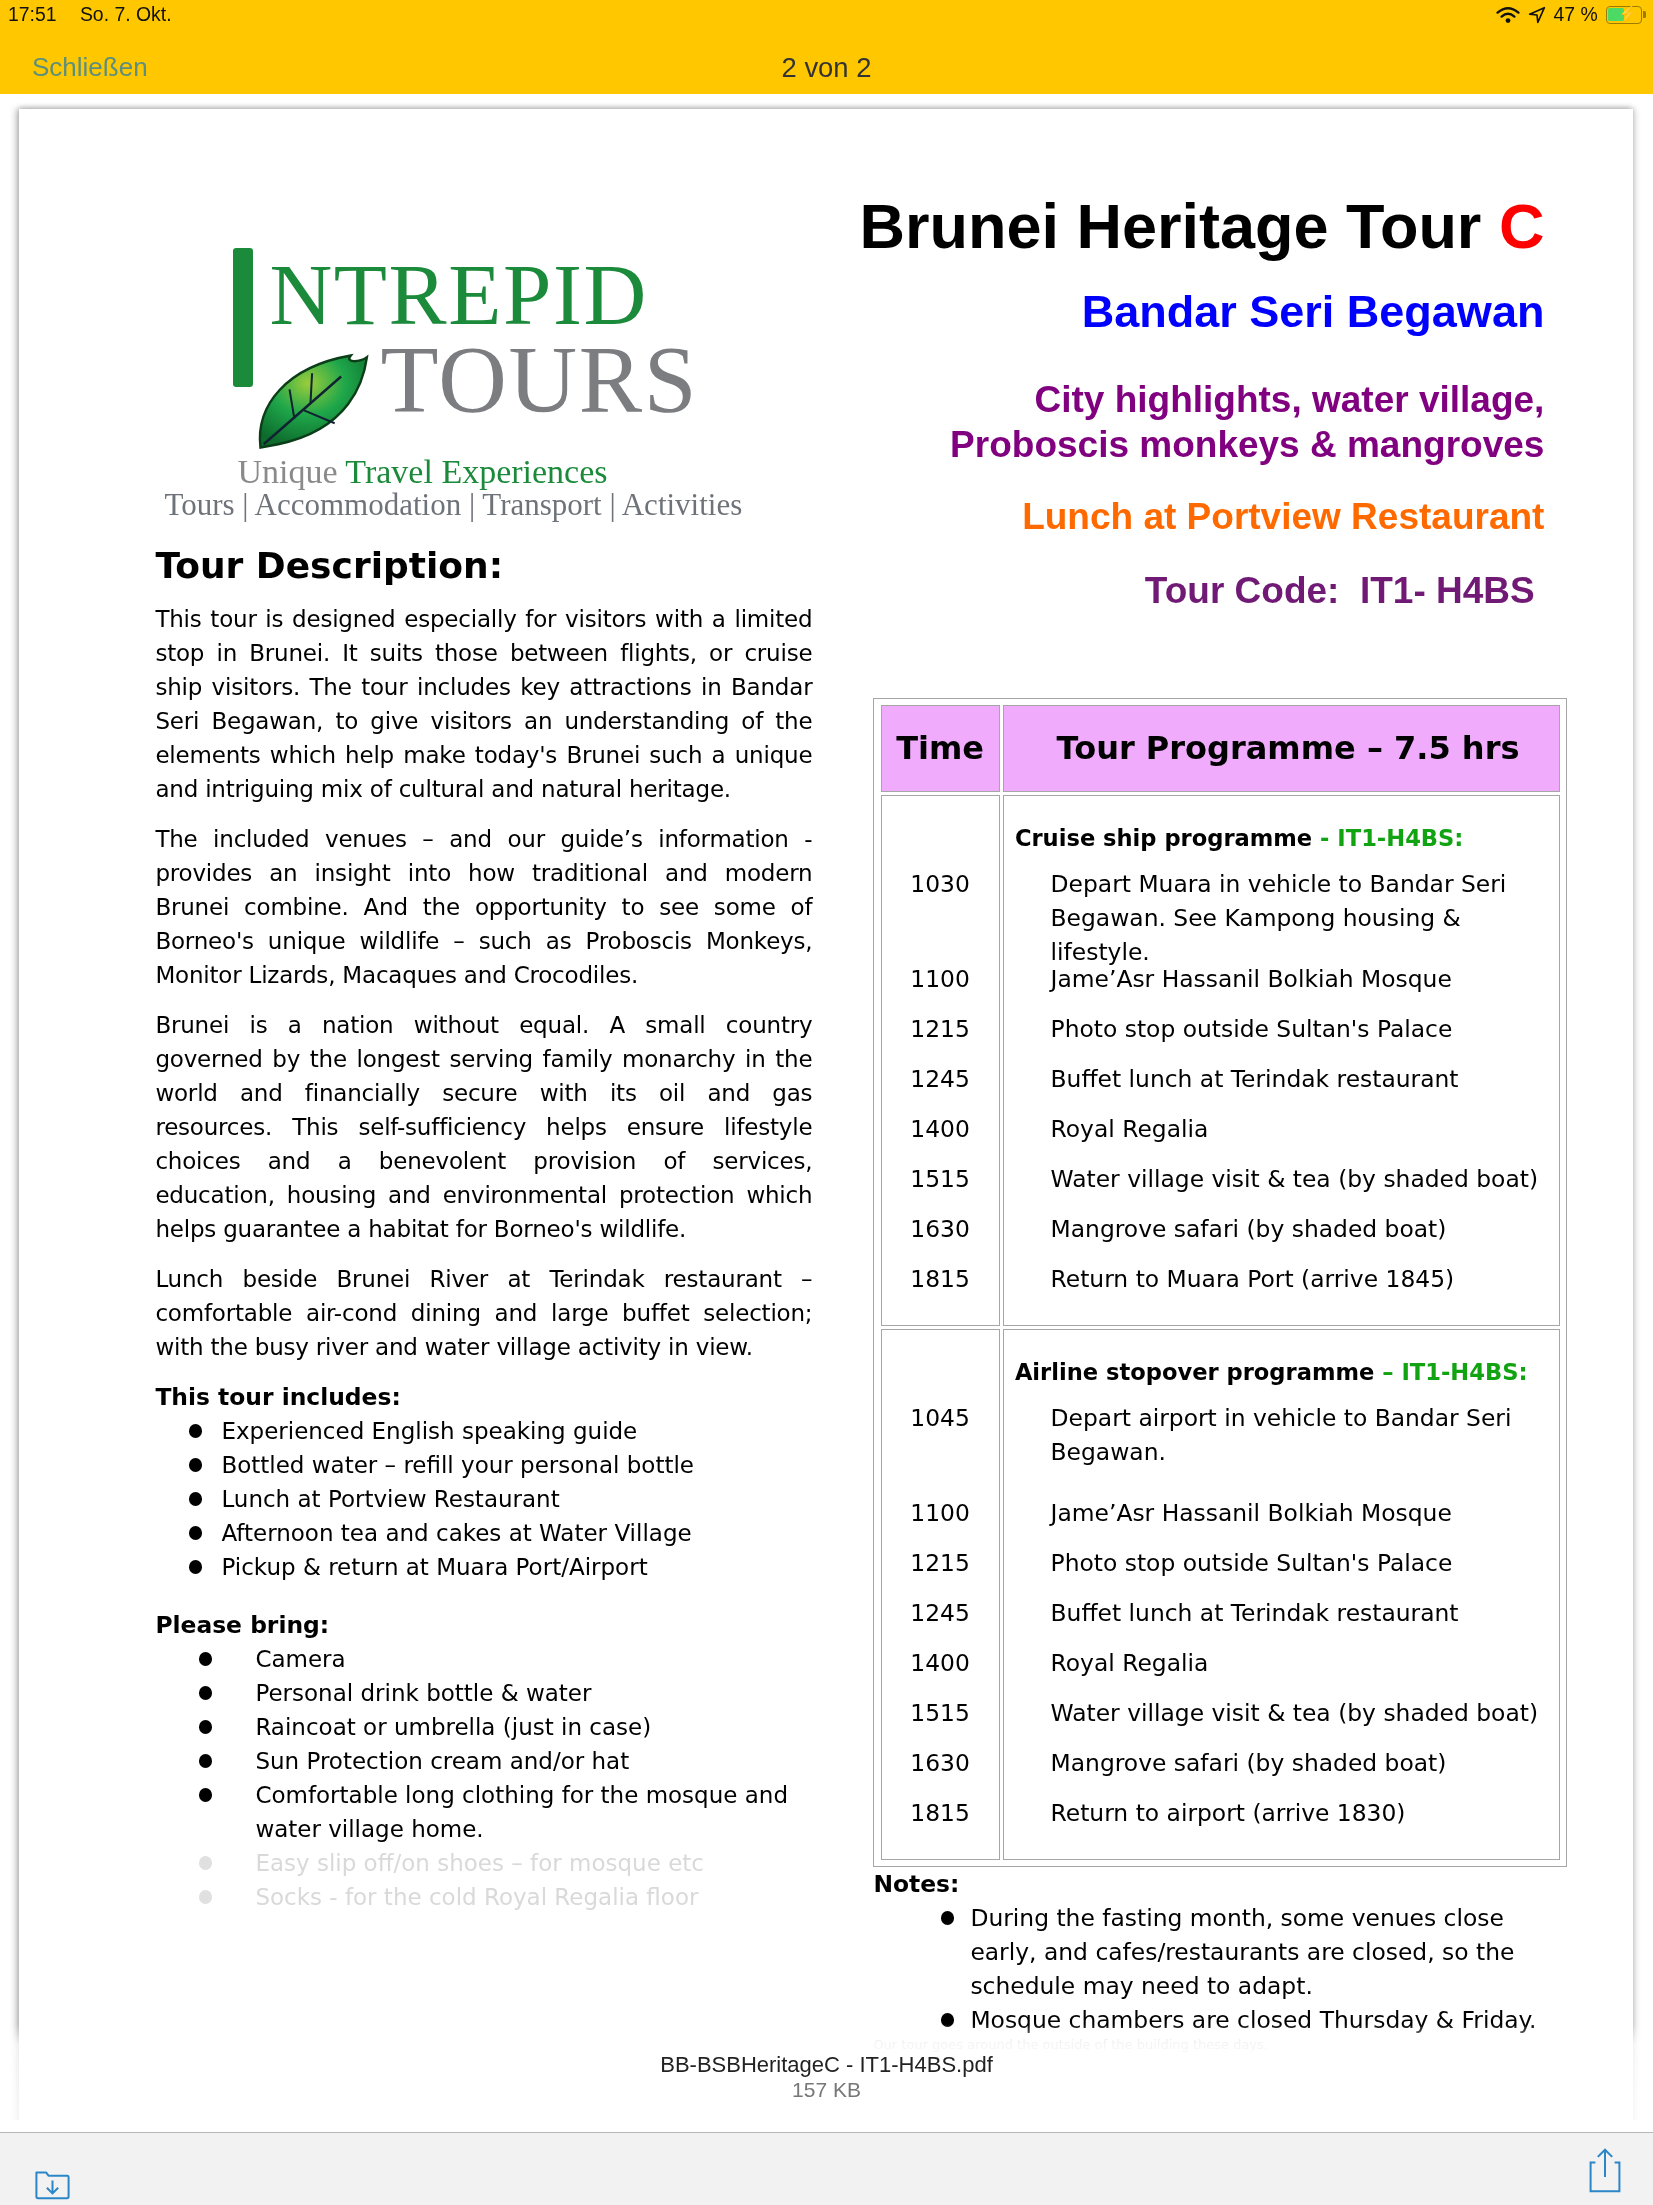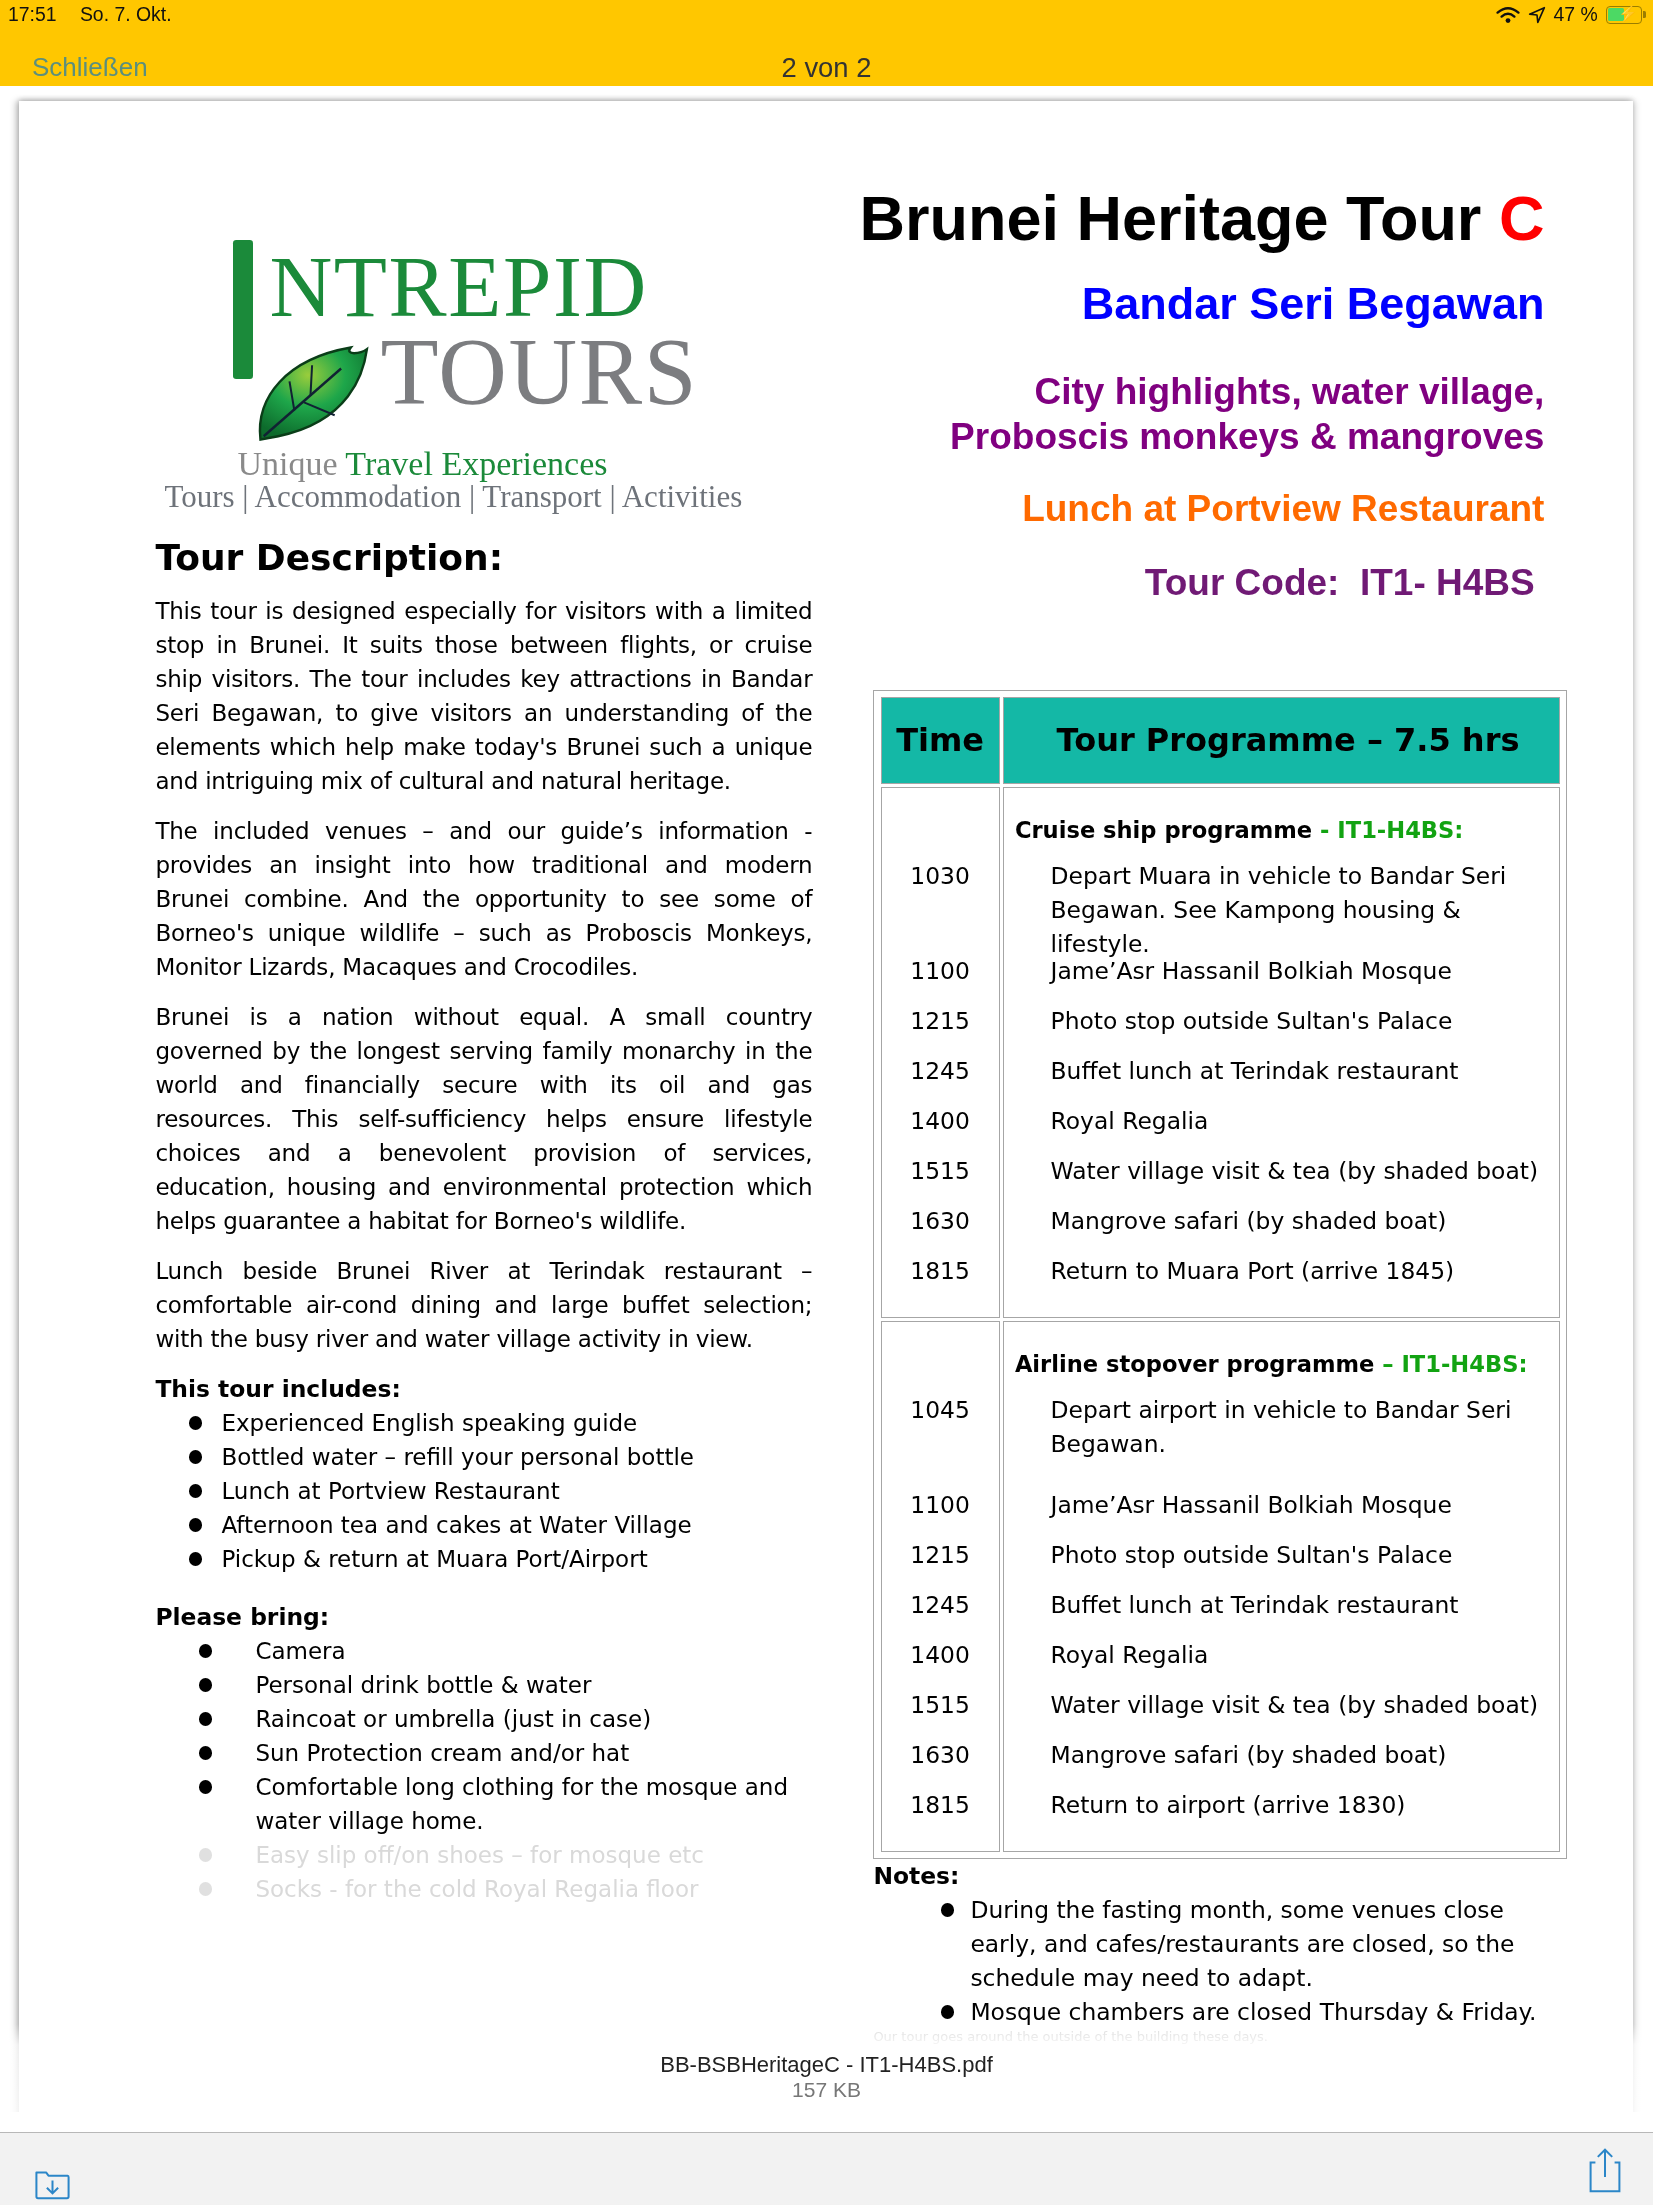--- a/index.html
+++ b/index.html
@@ -12,21 +12,21 @@
   .status-left span { margin-right: 18px; }
   .status-right { position: absolute; right: 11.3px; top: 3.2px; display: flex; align-items: center; gap: 8px; font-size: 19.4px; color: #111; }
   .battery { width: 36px; height: 18px; border: 1.6px solid #9a7d00; border-radius: 4px; position: relative; }
   .battery-fill { position: absolute; left: 1.6px; top: 1.6px; bottom: 1.6px; background: #4cd964; border-radius: 1.6px; }
   .battery::after { content: ""; position: absolute; right: -4.8px; top: 4.8px; width: 2.4px; height: 6.5px; background: #9a7d00; border-radius: 0 1.6px 1.6px 0; }
   .bolt { position: absolute; left: 11.3px; top: -2.4px; font-size: 16px; color: #111; }
   .close-btn { position: absolute; left: 32px; top: 52px; font-size: 26px; color: #5c8f7d; cursor: pointer; }
   .page-indicator { position: absolute; left: 0; right: 0; top: 52px; text-align: center; font-size: 27.4px; color: #333; }
 
   
-  .viewer { position: absolute; left: 0; top: 86px; width: 1653px; height: 2026px; background: #fff; overflow: hidden; }
+  .viewer { position: absolute; left: 0; top: 94px; width: 1653px; height: 2026px; background: #fff; overflow: hidden; }
   .page { position: absolute; left: 19.4px; top: 14.5px; width: 1614px; height: 2099px; background: #fff;
           box-shadow: -3.2px 0 6.5px rgba(0,0,0,0.25), 3.2px 0 6.5px rgba(0,0,0,0.12), 0 -1.6px 4.8px rgba(0,0,0,0.12); }
 
   .logo { position: absolute; left: 145px; top: 121px; width: 646px; height: 291px; }
   .logo-I { position: absolute; left: 69px; top: 18px; width: 19.4px; height: 139px; background: #1b8a3a; border-radius: 3.2px; }
   .logo-ntrepid { position: absolute; left: 105px; top: 14.5px; font-family: "Liberation Serif", serif; font-size: 87px; color: #1b8a3a; letter-spacing: 1.6px; }
   .logo-tours { position: absolute; left: 216px; top: 95px; font-family: "Liberation Serif", serif; font-size: 95px; color: #7c7d80; letter-spacing: 1.6px; }
   .logo-leaf { position: absolute; left: 90px; top: 119px; }
   .logo-tagline { position: absolute; left: 73px; top: 223px; font-family: "Liberation Serif", serif; font-size: 34px; color: #8a8a8a; white-space: nowrap; }
   .logo-tagline .green { color: #1b8a3a; }
@@ -51,21 +51,21 @@
   .inc li::before { content: ""; position: absolute; left: 34px; top: 10.5px; width: 13px; height: 13.7px; border-radius: 50%; background: #000; }
   .bring li { padding-left: 100px; }
   .bring li::before { content: ""; position: absolute; left: 44px; top: 10.5px; width: 13px; height: 13.7px; border-radius: 50%; background: #000; }
   .faded { color: #d9d9d9; }
   .bring li.faded::before, .notes li.faded::before { background: #e0e0e0; }
 
   
   .prog { position: absolute; left: 854px; top: 589px; width: 694px; border: 1.6px solid #a6a6a6; padding: 3.2px; }
   .prog table { width: 100%; border-collapse: separate; border-spacing: 3.2px; }
   .prog td, .prog th { border: 1.6px solid #a6a6a6; }
-  .prog th { background: #14b8a6; height: 87px; font-size: 32px; font-weight: bold; text-align: left; }
+  .prog th { background: #f0abfc; height: 87px; font-size: 32px; font-weight: bold; text-align: left; }
   .th-time { width: 119px; text-align: center !important; }
   .th-prog { padding-left: 53px; }
   .sec td { vertical-align: top; padding-top: 29px; padding-bottom: 13px; }
   .sec-head { font-size: 22.6px; font-weight: bold; padding-left: 11.3px; height: 42px; }
   .sec-head .code { color: #12a312; }
   .times div, .acts div { font-size: 23.4px; line-height: 34px; }
   .time-cell { text-align: center; }
   .t-item { height: 50px; }
   .t-item.two { height: 95px; }
   .acts { padding-left: 47px; }

